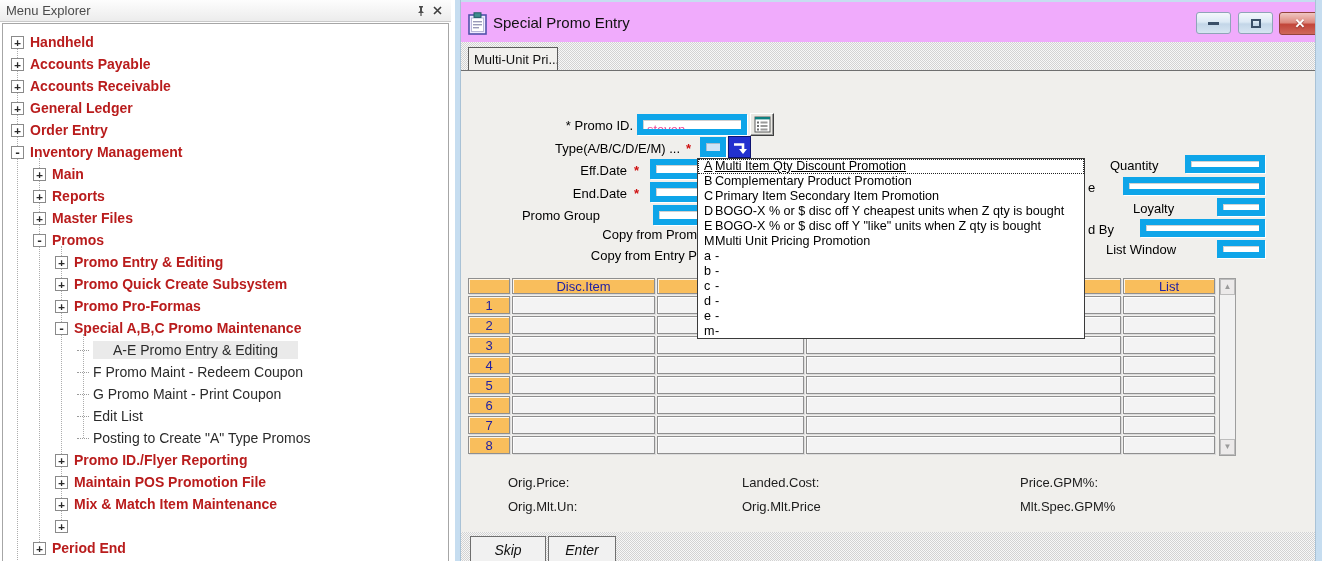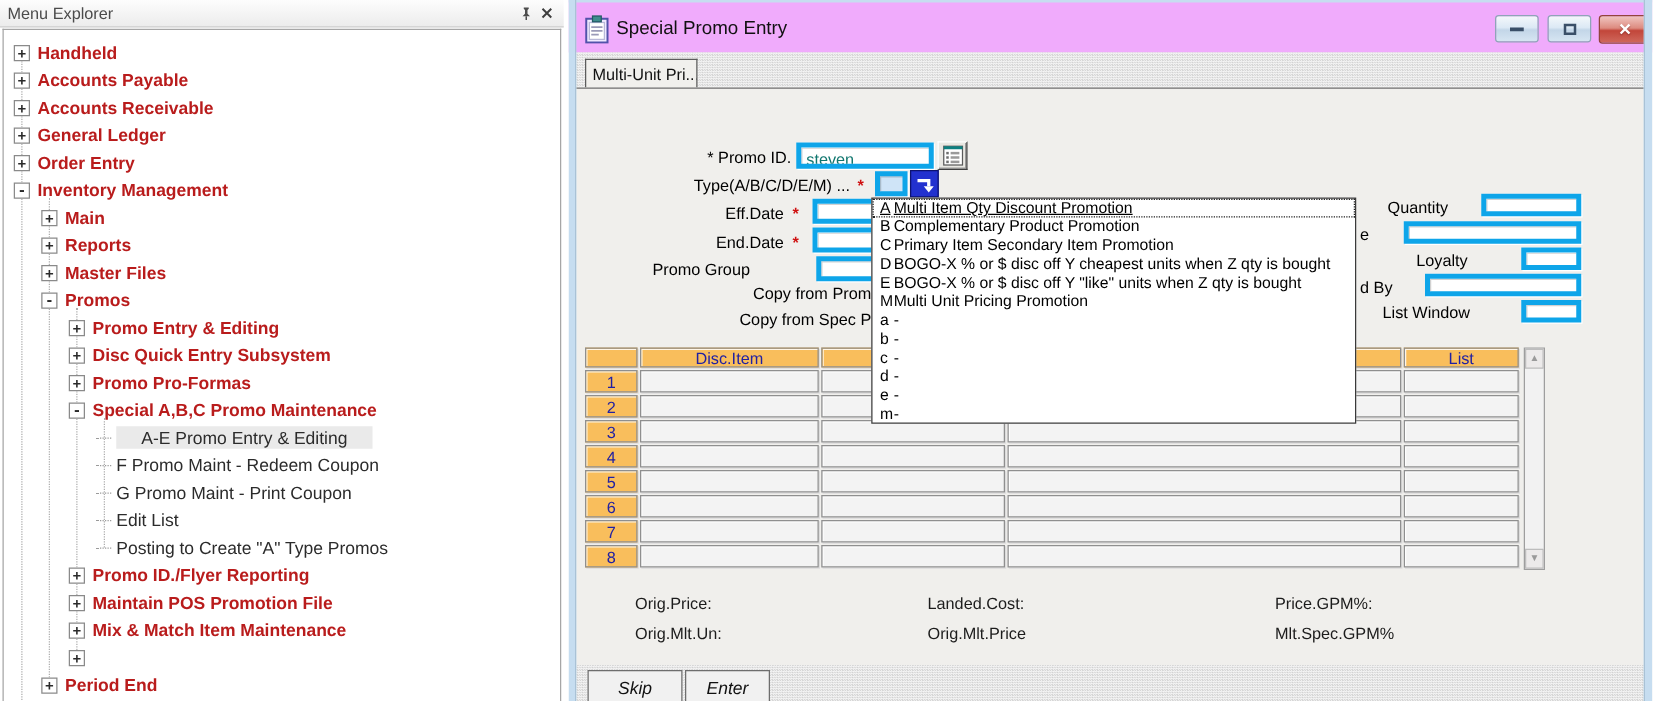--- a/index.html
+++ b/index.html
@@ -51,23 +51,23 @@
   .tabstrip{position:absolute;left:6px;right:7px;top:42px;height:28px;}
   .tab{position:absolute;left:7px;bottom:0;width:90px;height:23px;background:#f1f0ed;
     border:1px solid #5c5c5c;border-bottom:none;font-size:13px;color:#111;
     padding:4px 0 0 5px;white-space:nowrap;overflow:hidden;}
   .content{position:absolute;left:6px;top:70px;right:7px;height:462px;background:#f0efec;
     border-top:1px solid #6f6f6f;}
 
   .flabel{position:absolute;font-size:13px;color:#000;white-space:nowrap;}
   .r{text-align:right;}
   .star{position:absolute;font-size:13px;font-weight:bold;color:#cf1010;}
-  .inp{position:absolute;background:#fff;border:4px solid #0ea5e9;
+  .inp{position:absolute;background:#fff;border:6px solid #0ea5e9;
     box-shadow:inset 1px 1px 0 rgba(0,0,0,.18),1px 1px 0 #fff;
-    font-size:13px;color:#0f766e;padding:2px 0 0 4px;overflow:hidden;white-space:nowrap;}
+    font-size:13px;color:#ec4899;padding:2px 0 0 4px;overflow:hidden;white-space:nowrap;}
   .inp.blue{background:#cfe4f7;}
   .sq-btn{position:absolute;display:flex;align-items:center;justify-content:center;padding:0;}
   .lookup-btn{left:289px;top:42px;width:24px;height:23px;background:#e9e8e3;
     border:1px solid;border-color:#fff #3f3f3f #3f3f3f #fff;box-shadow:inset -1px -1px 0 #9a9a9a;}
   .enter-btn{left:267px;top:65px;width:23px;height:22px;background:#2231cf;border:1px solid #0d1270;}
 
   
   .dropdown{position:absolute;left:236px;top:87px;width:388px;height:181px;background:#fff;
     border:1px solid #3a3a3a;z-index:30;padding-top:0;}
   .ditem{height:15px;line-height:15px;font-size:12.6px;color:#000;white-space:nowrap;
@@ -162,21 +162,21 @@
       <div class="trow lvl1">
           <span class="twisty">-</span>
           <span class="tlabel">Promos</span>
         </div>
       <div class="trow lvl2">
           <span class="twisty">+</span>
           <span class="tlabel">Promo Entry &amp; Editing</span>
         </div>
       <div class="trow lvl2">
           <span class="twisty">+</span>
-          <span class="tlabel">Disc Quick Entry Subsystem</span>
+          <span class="tlabel">Promo Quick Create Subsystem</span>
         </div>
       <div class="trow lvl2">
           <span class="twisty">+</span>
           <span class="tlabel">Promo Pro-Formas</span>
         </div>
       <div class="trow lvl2">
           <span class="twisty">-</span>
           <span class="tlabel">Special A,B,C Promo Maintenance</span>
         </div>
       <div class="trow lvl3 leaf">
@@ -284,21 +284,21 @@
       <div class="inp" style="left:189px;top:88px;width:110px;height:20px;"></div>
 
       <div class="flabel r" style="left:60px;top:115px;width:106px;">End.Date</div>
       <div class="star" style="left:173px;top:115px;">*</div>
       <div class="inp" style="left:189px;top:111px;width:110px;height:20px;"></div>
 
       <div class="flabel r" style="left:27px;top:137px;width:112px;">Promo Group</div>
       <div class="inp" style="left:192px;top:134px;width:110px;height:20px;"></div>
 
       <div class="flabel r" style="left:36px;top:156px;width:200px;">Copy from Prom</div>
-      <div class="flabel r" style="left:36px;top:177px;width:200px;">Copy from Spec P</div>
+      <div class="flabel r" style="left:36px;top:177px;width:200px;">Copy from Entry P</div>
 
       <div class="flabel" style="left:649px;top:87px;">Quantity</div>
       <div class="inp" style="left:724px;top:84px;width:80px;height:18px;"></div>
 
       <div class="flabel" style="left:627px;top:109px;">e</div>
       <div class="inp" style="left:662px;top:106px;width:142px;height:18px;"></div>
 
       <div class="flabel" style="left:672px;top:130px;">Loyalty</div>
       <div class="inp" style="left:756px;top:127px;width:48px;height:18px;"></div>
 

